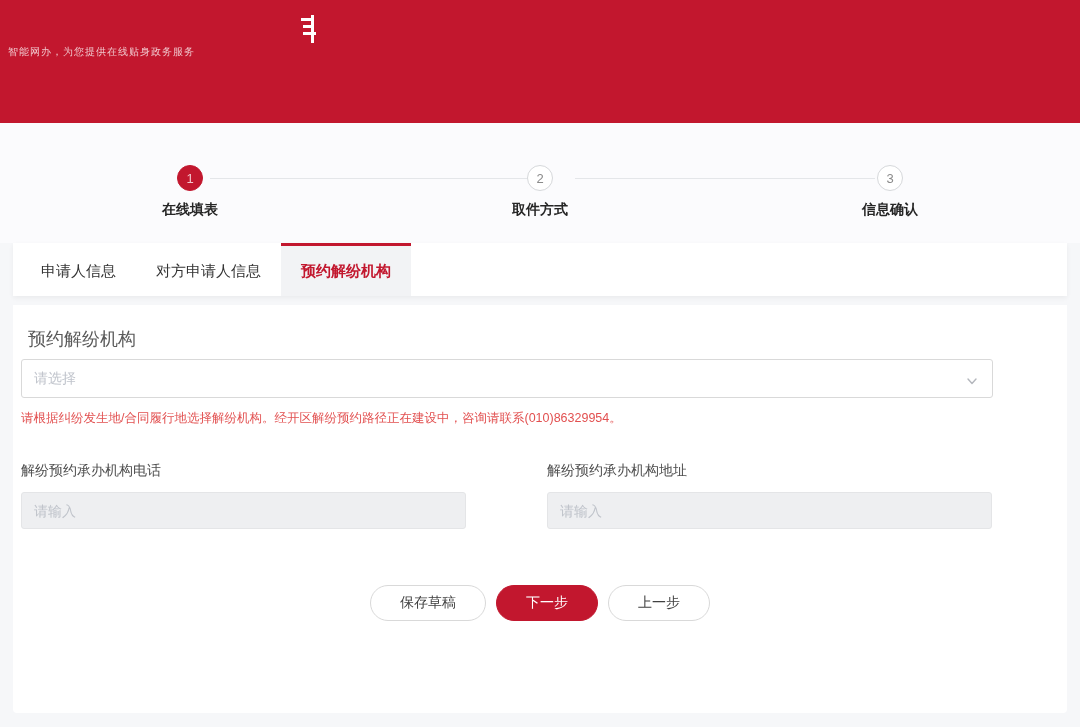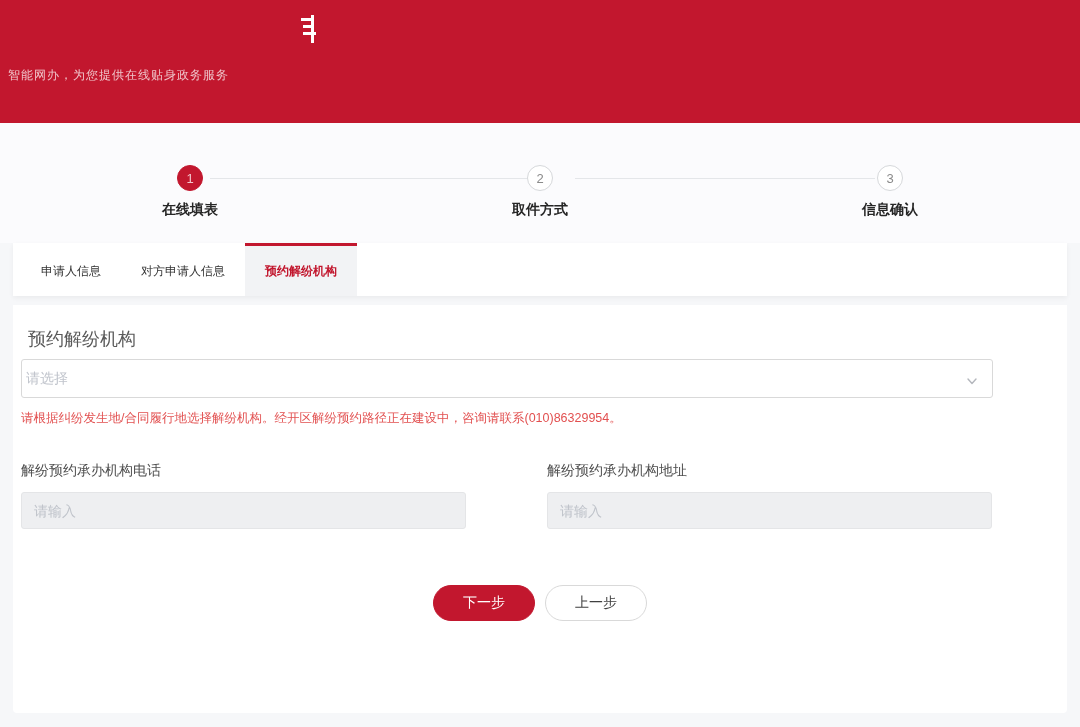--- a/index.html
+++ b/index.html
@@ -11,22 +11,22 @@
     overflow:hidden;
   }
   
   .header {
     position:relative;
     height:123px;
     background:#c2172e;
   }
   .header .tagline {
     position:absolute;
-    left:8px; top:67px;
-    font-size:12px;
+    left:8px; top:45px;
+    font-size:10px;
     color:rgba(255,255,255,0.75);
     letter-spacing:1px;
   }
   .logo-fragment {
     position:absolute;
     left:299px; top:13px;
     width:20px; height:32px;
   }
   
   .stepper-section {
@@ -83,21 +83,21 @@
     background:#fff;
     display:flex;
     align-items:stretch;
     padding-left:8px;
     box-shadow:0 2px 5px rgba(0,0,0,0.05);
   }
   .tab {
     display:flex;
     align-items:center;
     padding:0 20px;
-    font-size:12px;
+    font-size:15px;
     color:#333;
     cursor:pointer;
     border-top:3px solid transparent;
   }
   .tab.active {
     color:#c2172e;
     font-weight:bold;
     background:#f2f3f5;
     border-top:3px solid #c2172e;
   }
@@ -127,21 +127,21 @@
   .select-box {
     position:relative;
     margin-top:8px;
     width:972px;
     height:39px;
     background:#fff;
     border:1px solid #d9d9d9;
     border-radius:3px;
     display:flex;
     align-items:center;
-    padding:0 4px;
+    padding:0 12px;
     cursor:pointer;
   }
   .select-placeholder {
     font-size:14px;
     color:#c0c4cc;
   }
   .select-arrow {
     position:absolute;
     right:14px; top:13px;
     width:12px; height:12px;
@@ -264,16 +264,17 @@
       <div class="col-label">解纷预约承办机构电话</div>
       <input type="text" placeholder="请输入" style="">
     </div>
     <div class="col">
       <div class="col-label">解纷预约承办机构地址</div>
       <input type="text" placeholder="请输入" style="">
     </div>
   </div>
 
   <div class="btn-row">
+    <button class="btn">保存草稿</button>
     <button class="btn primary">下一步</button>
     <button class="btn">上一步</button>
   </div>
 </div>
 
 </body></html>

